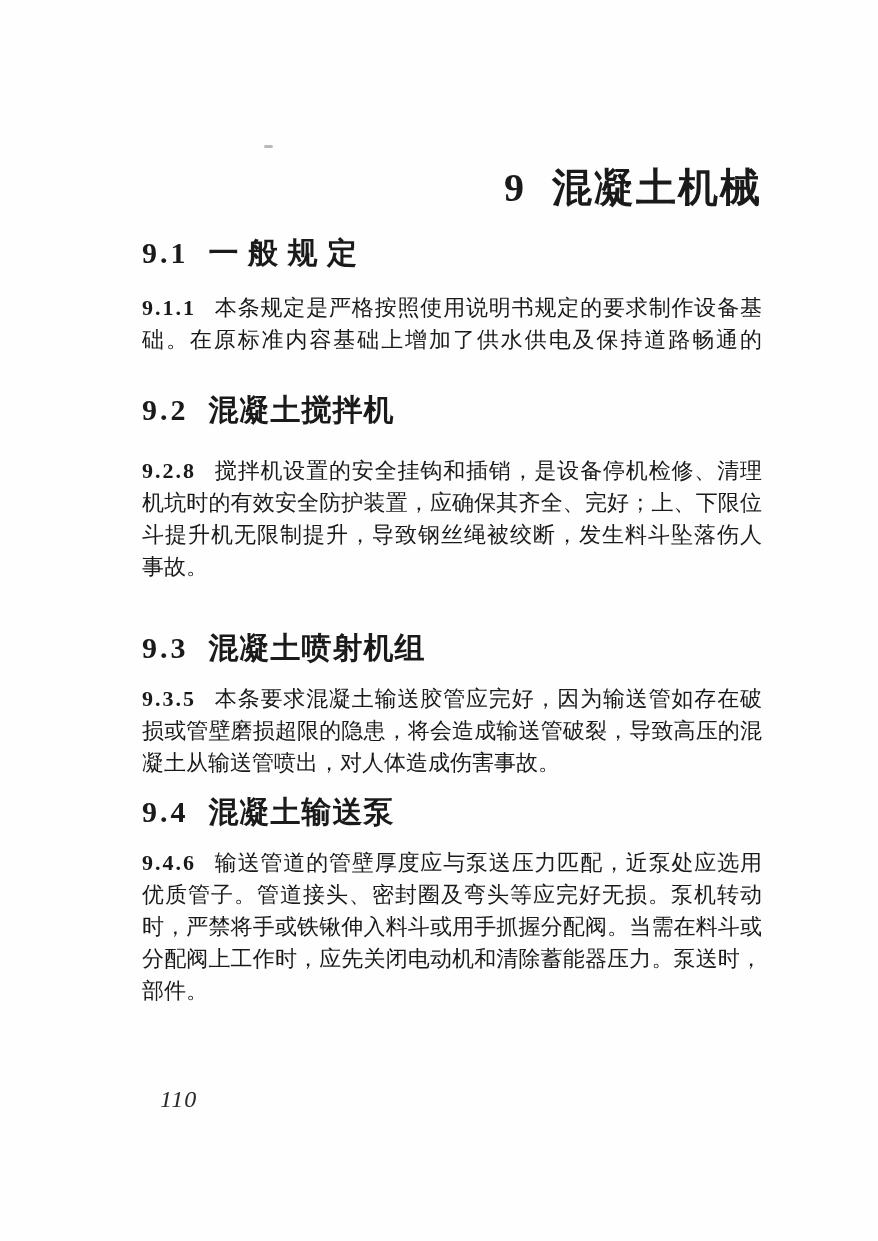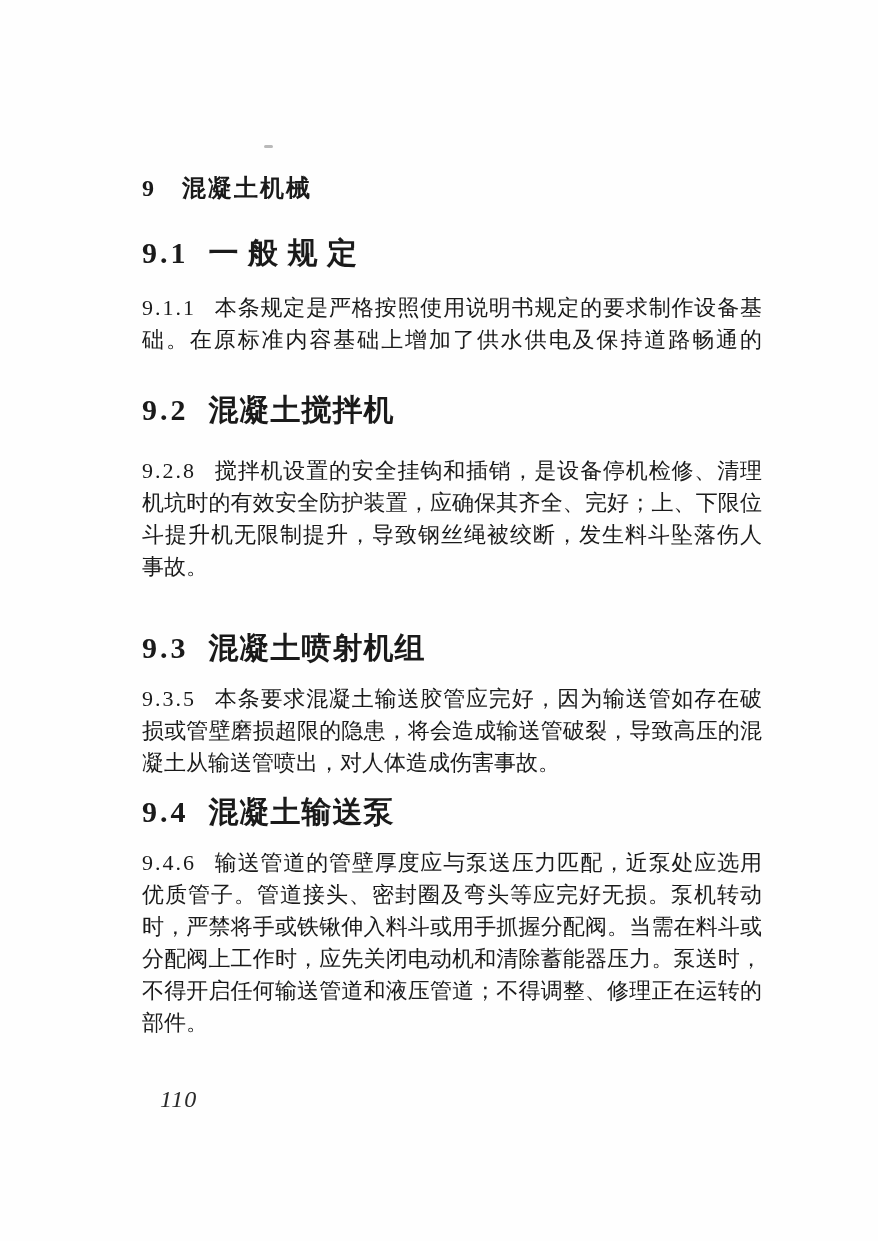--- a/index.html
+++ b/index.html
@@ -15,22 +15,22 @@
     overflow: hidden;
     font-family: "Liberation Serif", "DejaVu Serif", serif;
     color: #1a1a1a;
   }
   
   .chapter-title {
     position: absolute;
     left: 142px;
     top: 168px;
     width: 620px;
-    text-align: left;
-    font-size: 24px;
+    text-align: right;
+    font-size: 40px;
     line-height: 40px;
     font-weight: bold;
     letter-spacing: 2px;
     white-space: nowrap;
   }
   .chapter-title .num {
     margin-right: 28px;
     letter-spacing: 0;
   }
   
@@ -73,21 +73,21 @@
   }
   .jline {
     text-align: justify;
     text-align-last: justify;
     text-justify: inter-character;
   }
   .lline {
     text-align: left;
   }
   .pnum {
-    font-weight: normal;
+    font-weight: bold;
     letter-spacing: 2px;
     margin-right: 18px;
   }
   
   .page-number {
     position: absolute;
     left: 160px;
     top: 1082px;
     font-size: 24px;
     line-height: 34px;
@@ -163,19 +163,18 @@
   <div class="sec-heading h-94">
     <span class="num">9.4</span><span class="label">混凝土输送泵</span>
   </div>
   <div class="para p-946">
     <div class="tline jline">
       <span class="pnum">9.4.6</span><span>输送管道的管壁厚度应与泵送压力匹配，近泵处应选用</span>
     </div>
     <div class="tline jline">优质管子。管道接头、密封圈及弯头等应完好无损。泵机转动</div>
     <div class="tline jline">时，严禁将手或铁锹伸入料斗或用手抓握分配阀。当需在料斗或</div>
     <div class="tline jline">分配阀上工作时，应先关闭电动机和清除蓄能器压力。泵送时，</div>
-    <div class="tline jline">不得开启任何输送管道和液压管道；不得调整、修理正在运转的</div>
     <div class="tline lline">部件。</div>
   </div>
 
   <div class="page-number">110</div>
 
 </div>
 
 </body></html>

